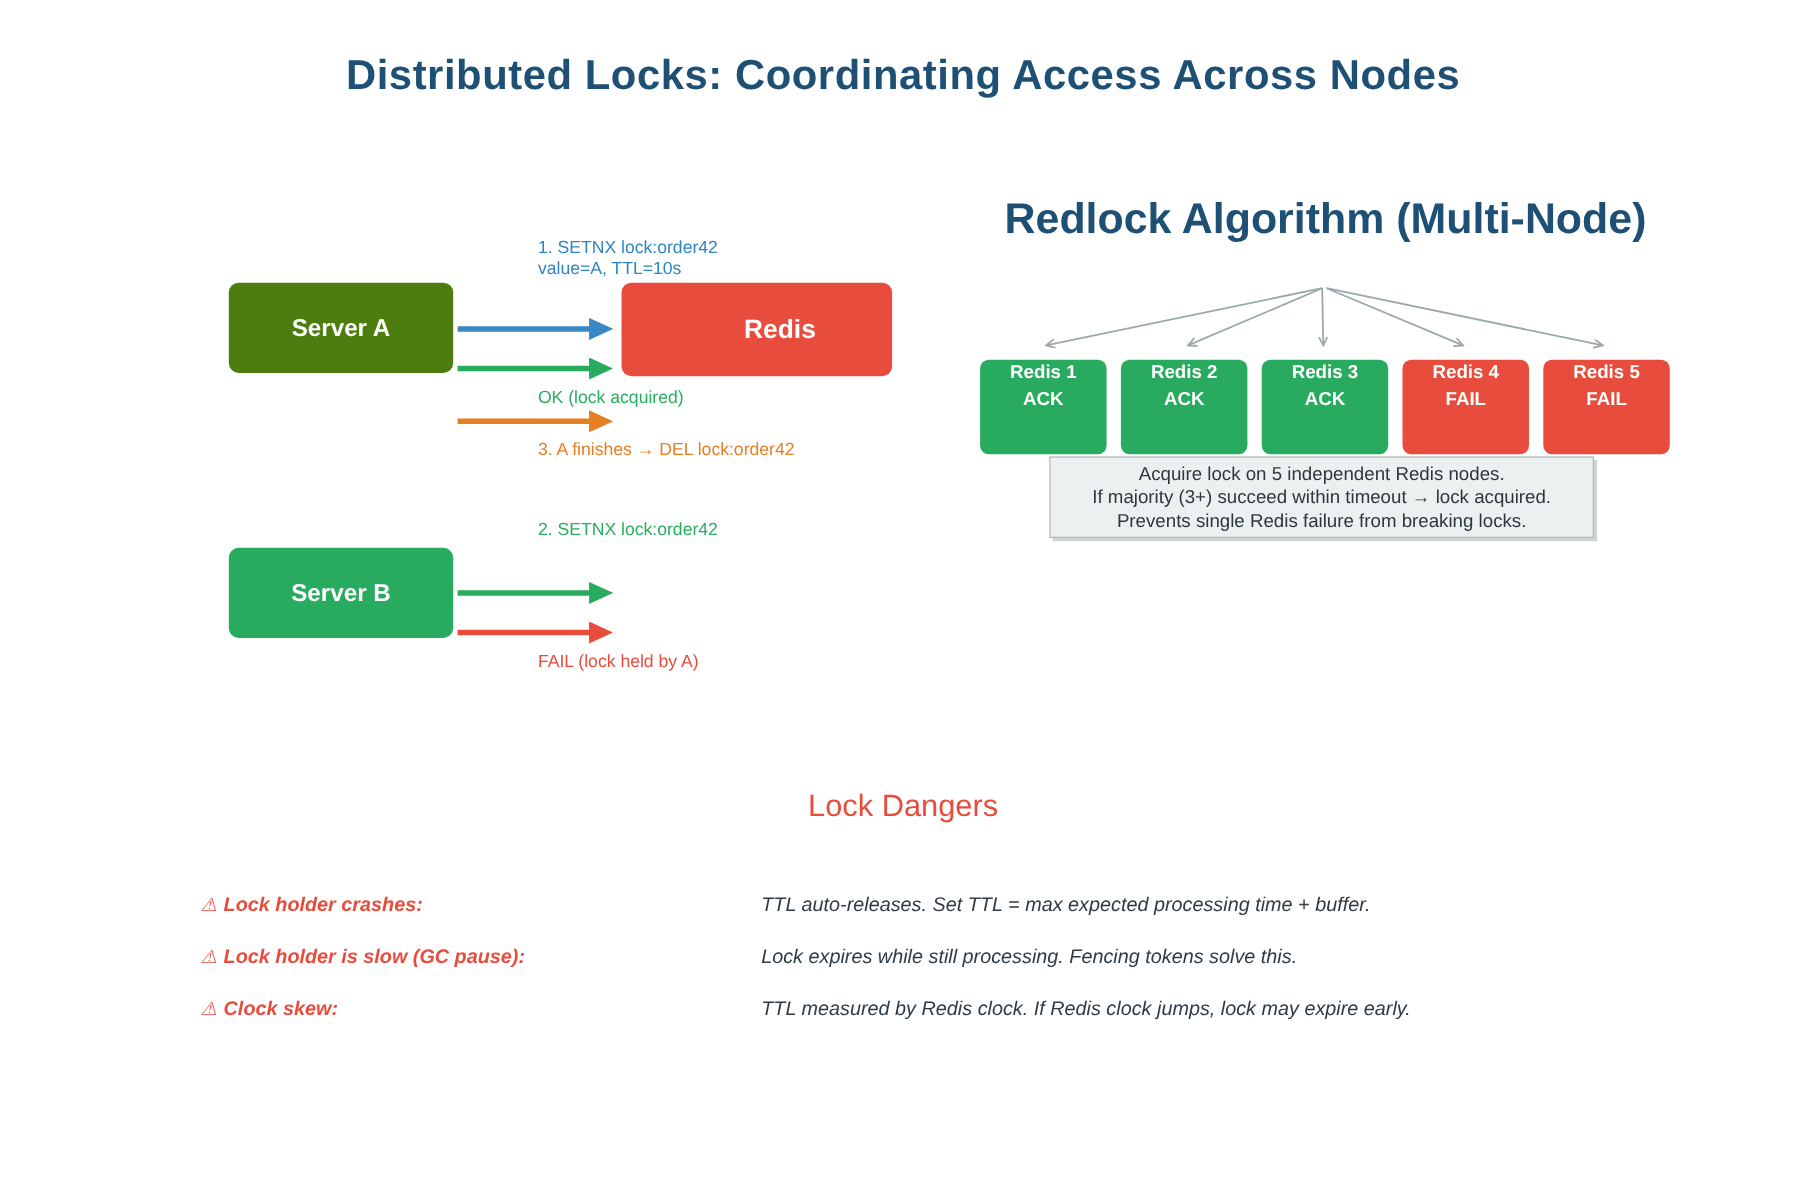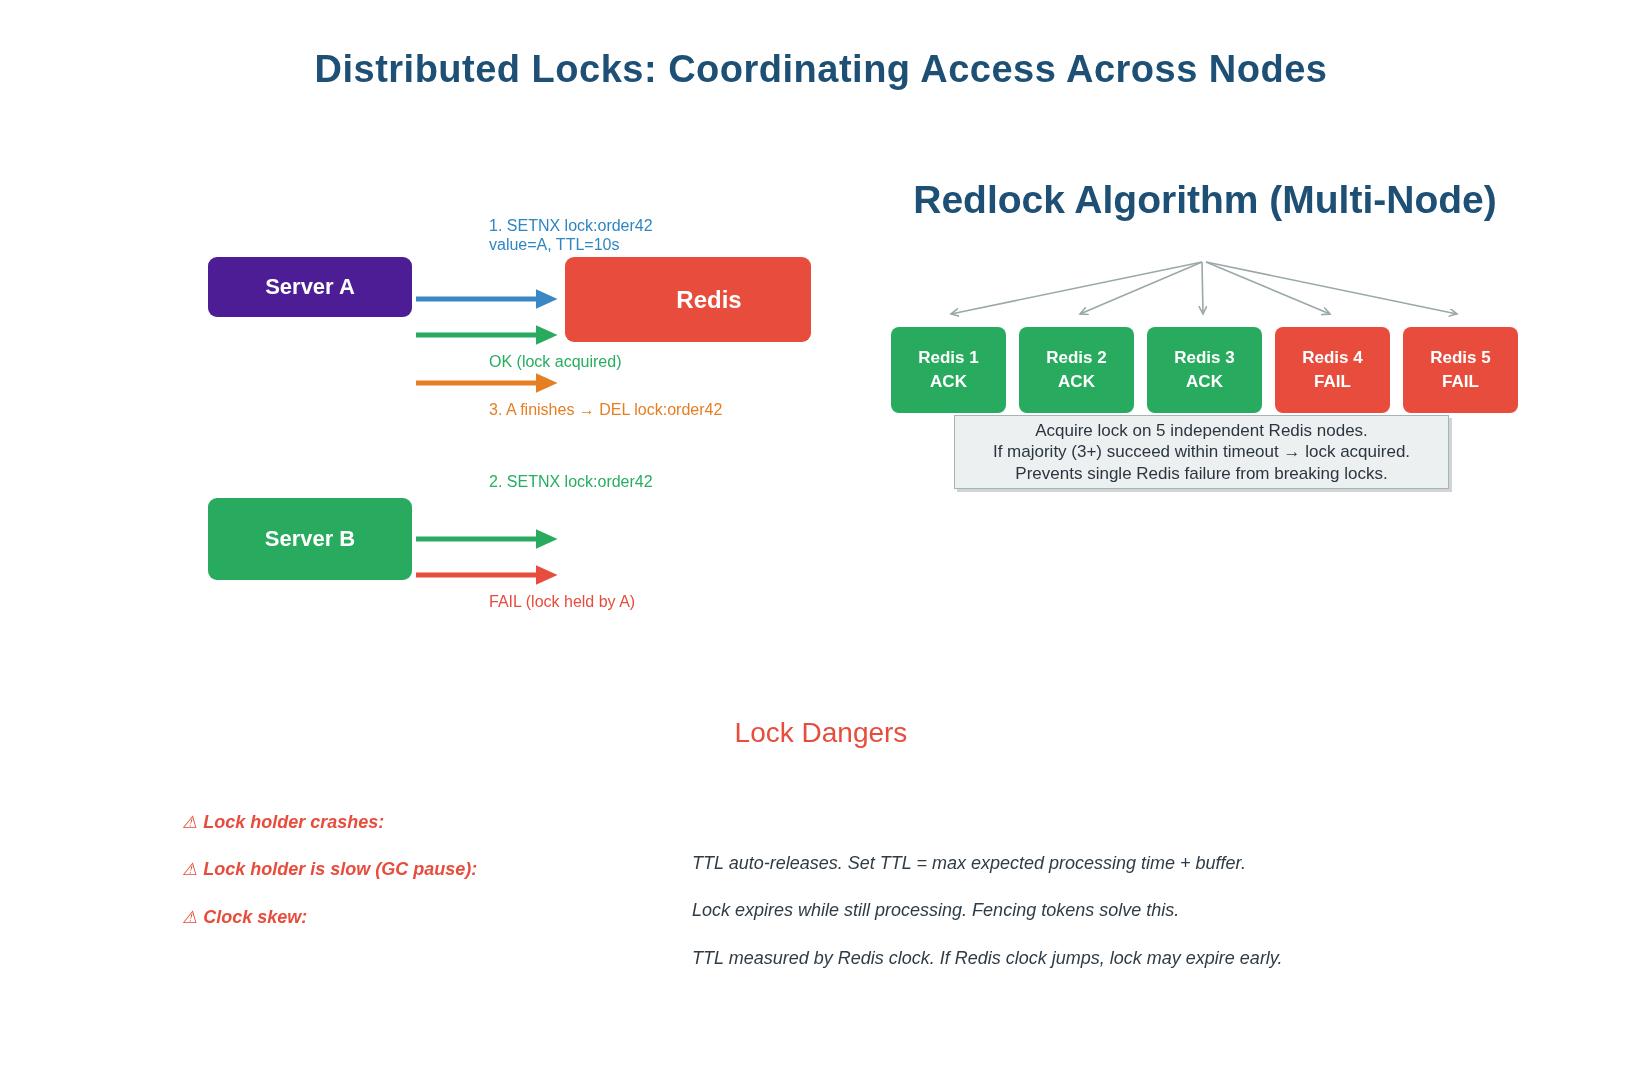--- a/index.html
+++ b/index.html
@@ -27,37 +27,37 @@
     left:0;top:717px;width:1642px;
     text-align:center;
     font-size:28px;font-weight:normal;color:#e74c3c;
   }
   
   .node-box{
     display:flex;align-items:center;justify-content:center;
     color:#ffffff;font-weight:bold;text-align:center;
     border-radius:9px;
   }
-  .server-a{left:208px;top:257px;width:204px;height:60px;background:#4c1d95;font-size:22px;}
+  .server-a{left:208px;top:257px;width:204px;height:82px;background:#4d7c0f;font-size:22px;}
   .server-b{left:208px;top:498px;width:204px;height:82px;background:#29ab5f;font-size:22px;}
   .redis-main{left:565px;top:257px;width:204px;height:85px;background:#e74c3c;font-size:24px;padding-left:42px;}
   
   .seq-label{font-size:16px;line-height:19px;white-space:nowrap;}
   .lbl-blue{color:#2e86c1;}
   .lbl-green{color:#27ae60;}
   .lbl-orange{color:#e67e22;}
   .lbl-red{color:#e74c3c;}
   
   .redis-row{
     left:891px;top:327px;
     display:flex;gap:13px;
   }
   .redis-node{
     width:115px;height:86px;border-radius:8px;
-    display:flex;flex-direction:column;align-items:center;justify-content:center;
+    display:flex;flex-direction:column;align-items:center;justify-content:flex-start;
     color:#ffffff;font-weight:bold;font-size:17px;line-height:24px;
     text-align:center;
   }
   .node-green{background:#29ab5f;}
   .node-red{background:#e74c3c;}
   
   .note-box{
     left:954px;top:415px;width:495px;height:74px;
     background:#edf0f0;
     border:1.5px solid #a7b3b4;
@@ -69,21 +69,21 @@
   }
   
   .danger-row{left:0;top:0;width:1538px;height:24px;font-style:italic;}
   .danger-label{
     position:absolute;left:182px;
     font-size:18px;font-weight:bold;color:#e74c3c;white-space:nowrap;
   }
   .warn-icon{font-weight:normal;font-size:17px;margin-right:6px;}
   .danger-desc{
     position:absolute;left:692px;
-    font-size:18px;color:#2f3b45;white-space:nowrap;margin-top:41px;
+    font-size:18px;color:#2f3b45;white-space:nowrap;
   }
   svg.overlay{position:absolute;left:0;top:0;z-index:1;}
   .abs{z-index:2;}
 </style>
 </head>
 <body>
 
 <div class="canvas">
 
   <svg class="overlay" width="1642" height="1074" viewBox="0 0 1642 1074">

